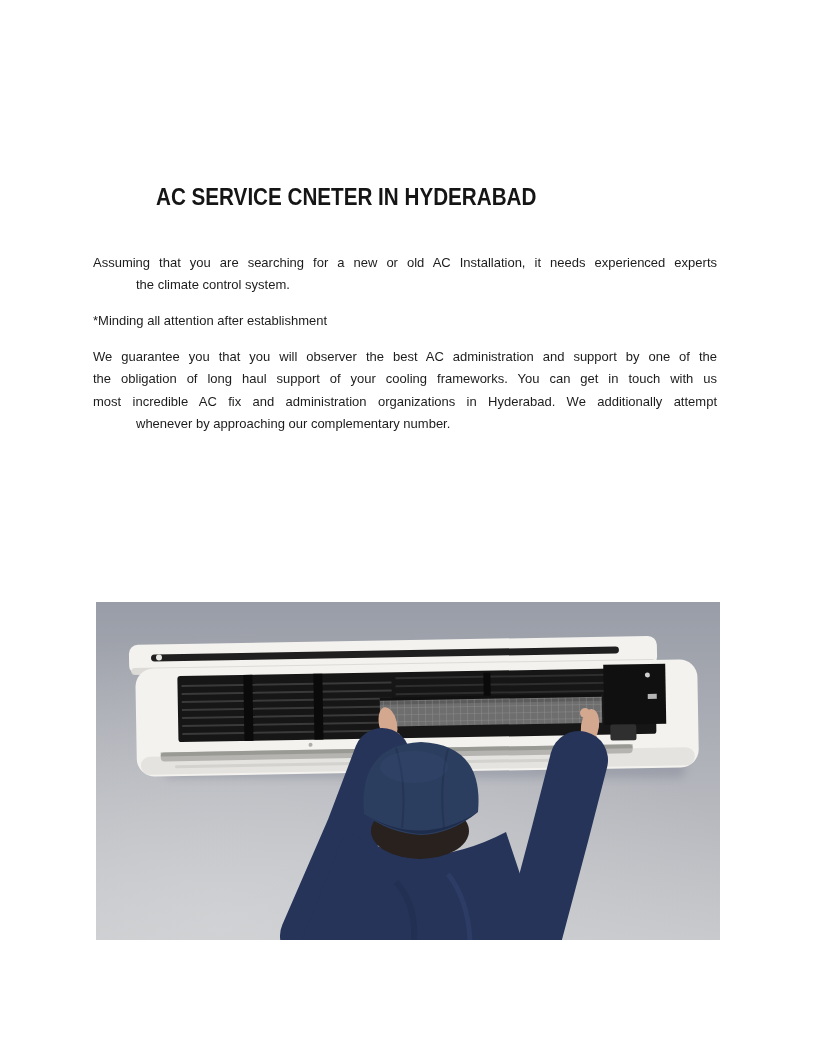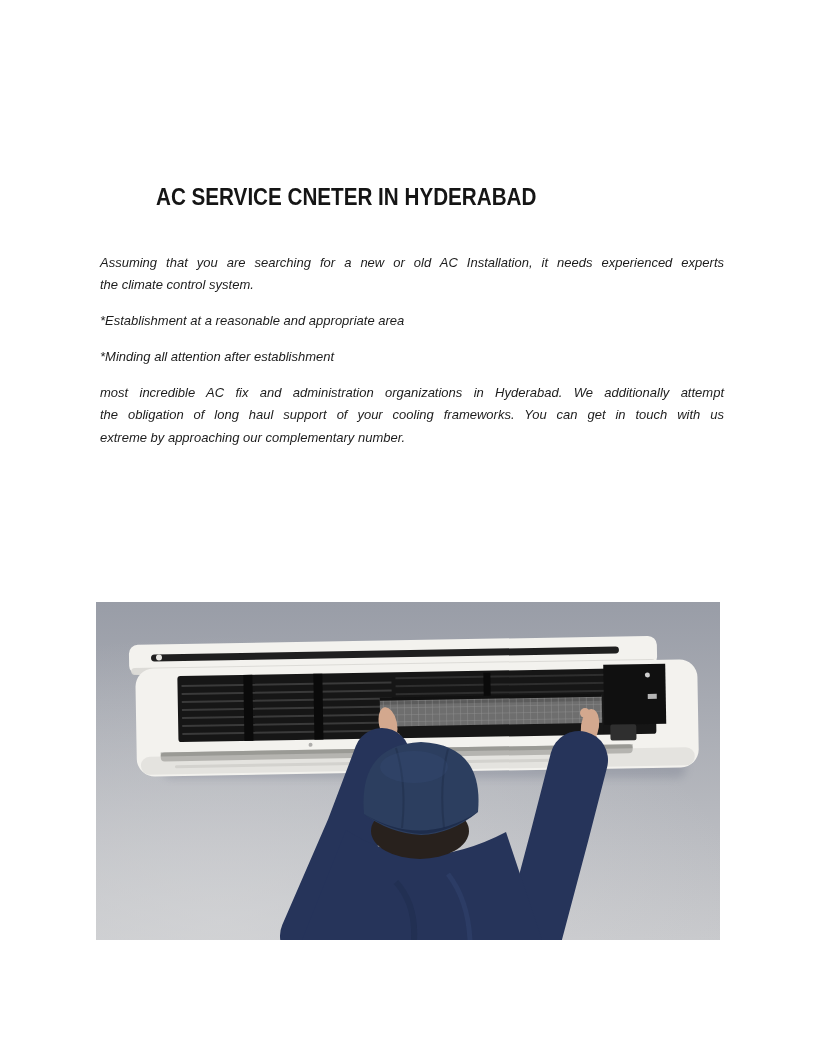--- a/index.html
+++ b/index.html
@@ -19,39 +19,39 @@
     font-size: 24px;
     font-weight: bold;
     color: #151515;
     white-space: nowrap;
     letter-spacing: 0px;
     transform: scaleX(0.86);
     transform-origin: left top;
   }
   .content {
     position: absolute;
-    left: 100px;
+    left: 93px;
     top: 252px;
     width: 624px;
-    font-style: italic;
   }
   .para {
     margin: 0 0 13.4px 0;
     font-size: 13px;
     line-height: 22.4px;
   }
   .line {
     text-align: justify;
     text-align-last: justify;
     white-space: nowrap;
   }
   .line-last {
     text-align: justify;
     text-align-last: left;
     white-space: nowrap;
+    margin-left: 43px;
   }
   .bullet-line {
     text-align: left;
     white-space: nowrap;
   }
   .figure {
     position: absolute;
     left: 96px;
     top: 602px;
     width: 624px;
@@ -66,33 +66,31 @@
 
   <h1 class="doc-title">AC SERVICE CNETER IN HYDERABAD</h1>
 
   <div class="content">
 
     <div class="para">
       <div class="line">Assuming that you are searching for a new or old AC Installation, it needs experienced experts</div>
       <div class="line-last">the climate control system.</div>
     </div>
 
-    <div class="para">
-      <div class="bullet-line">*Establishment at a reasonable and appropriate area</div>
-    </div>
 
     <div class="para">
       <div class="bullet-line">*Minding all attention after establishment</div>
     </div>
 
 
     <div class="para">
+      <div class="line">We guarantee you that you will observer the best AC administration and support by one of the</div>
+      <div class="line">the obligation of long haul support of your cooling frameworks. You can get in touch with us</div>
       <div class="line">most incredible AC fix and administration organizations in Hyderabad. We additionally attempt</div>
-      <div class="line">the obligation of long haul support of your cooling frameworks. You can get in touch with us</div>
-      <div class="line-last">extreme by approaching our complementary number.</div>
+      <div class="line-last">whenever by approaching our complementary number.</div>
     </div>
 
   </div>
 
   <div class="figure">
     <svg width="624" height="338" viewBox="0 0 624 338" role="img" aria-label="Technician in a navy cap and uniform seen from behind, raising both hands to fit the filter of an open wall-mounted split air conditioner on a gray wall">
       <defs>
         <linearGradient id="wallg" x1="0" y1="0" x2="0" y2="1">
           <stop offset="0" stop-color="#999da7"></stop>
           <stop offset="1" stop-color="#c8c9cc"></stop>

